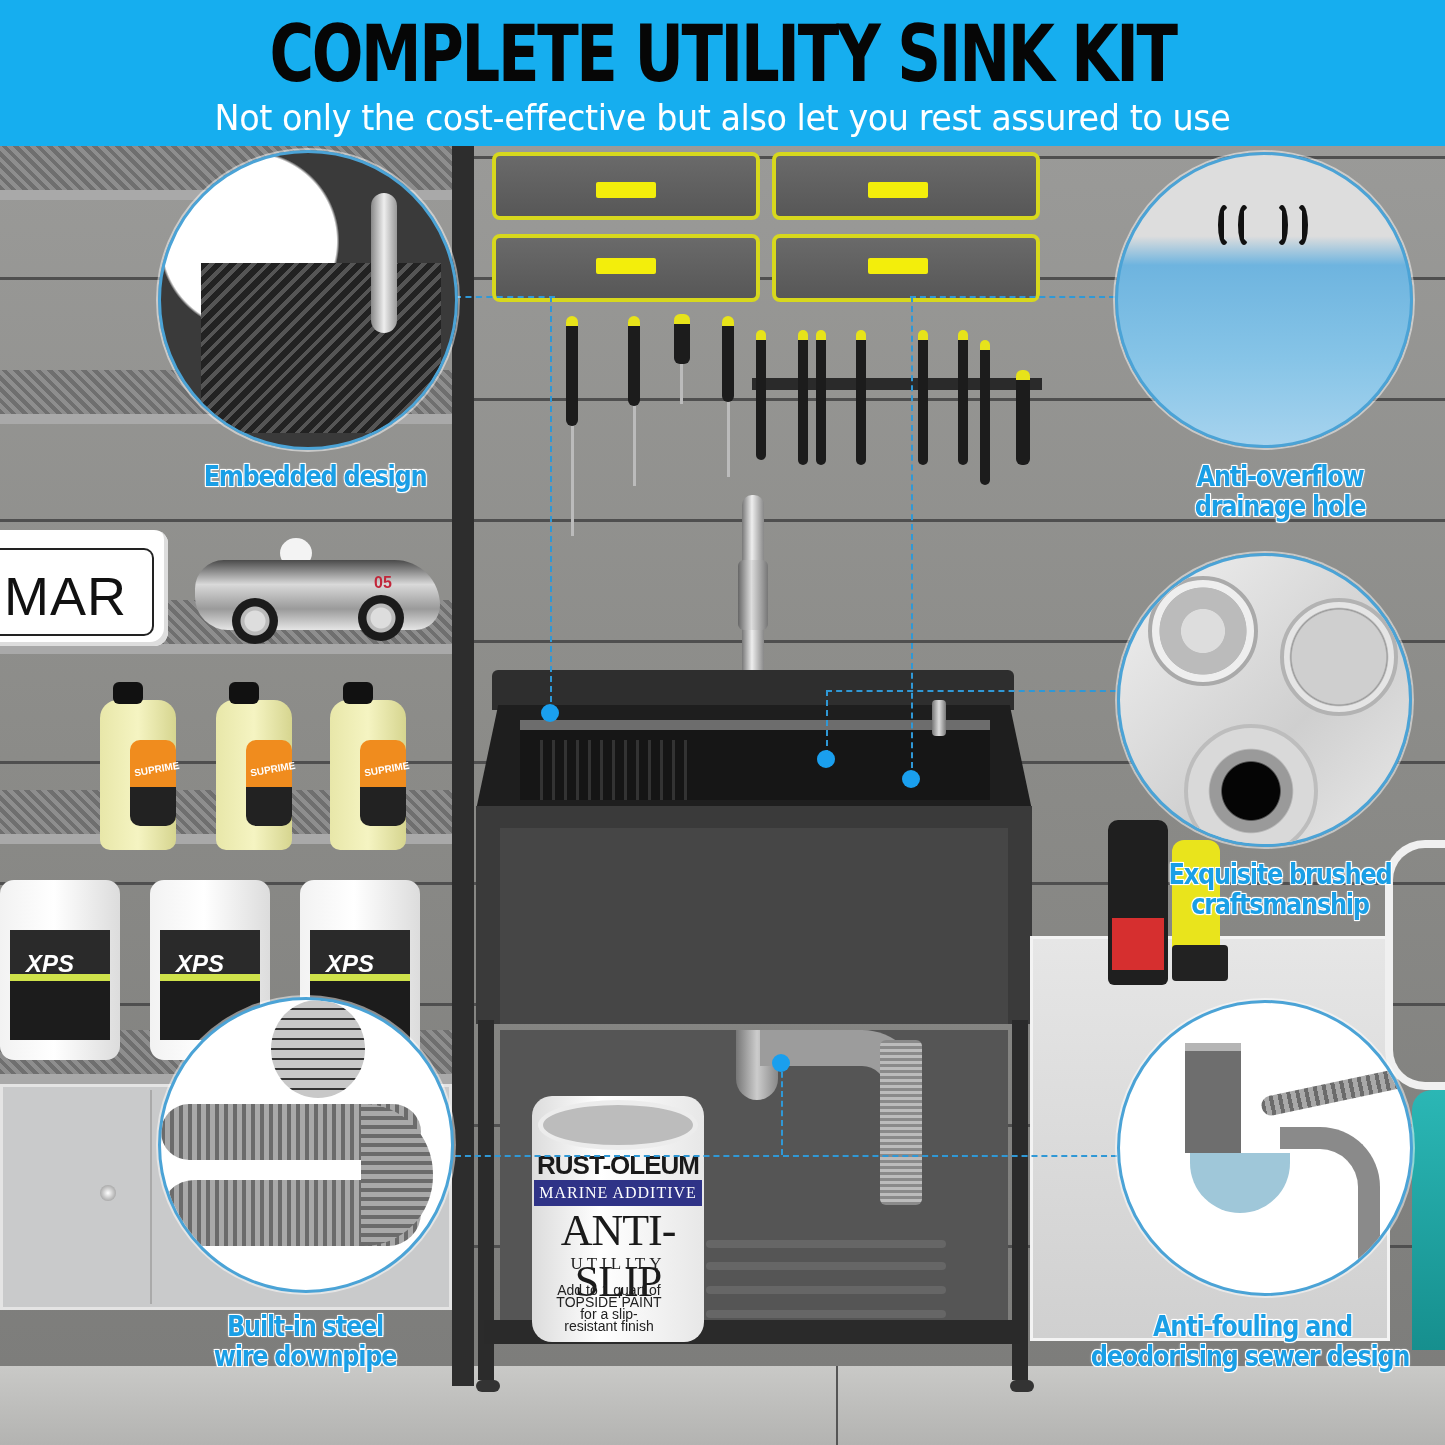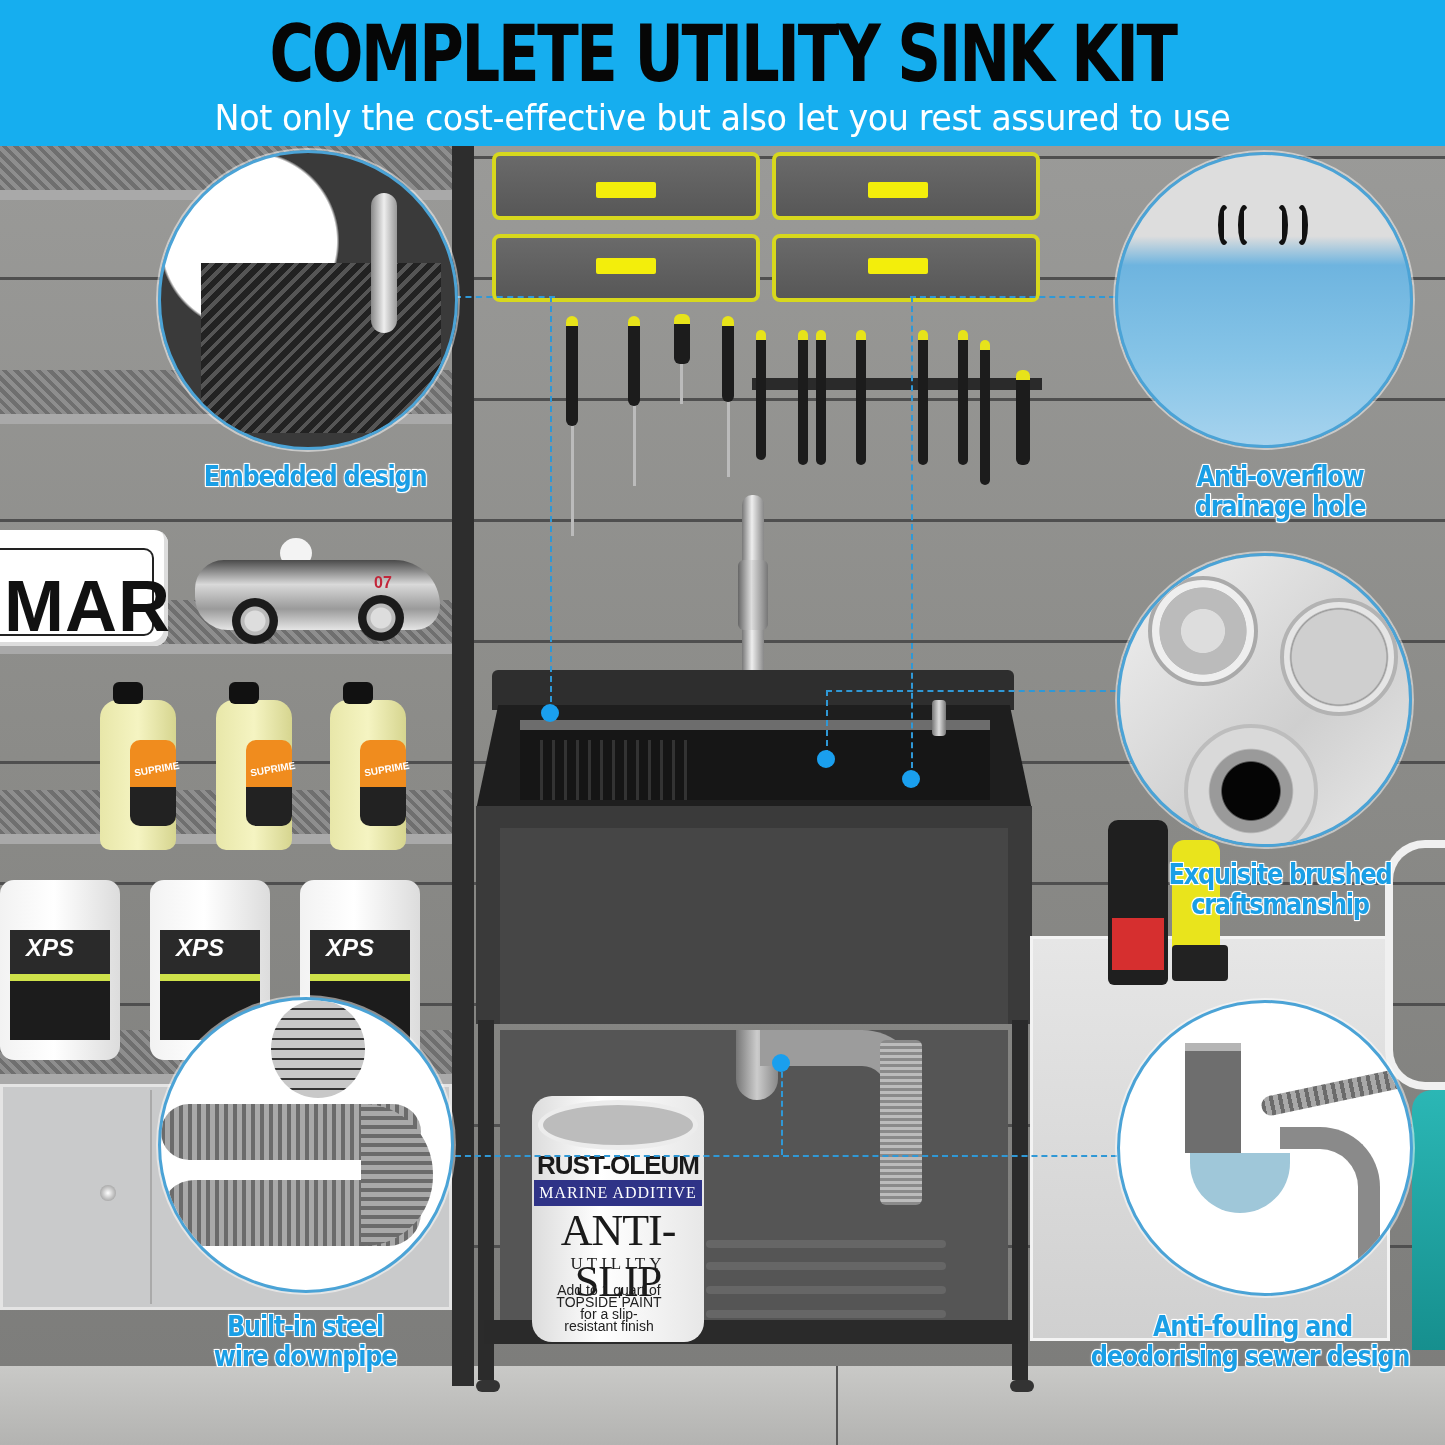--- a/index.html
+++ b/index.html
@@ -18,33 +18,33 @@
       repeating-linear-gradient(0deg, transparent 0 118px, #4f4f4f 118px 121px),
       linear-gradient(180deg,#9a9a98,#8b8b88 50%,#7d7d7b);}
   .floor{left:0;top:1366px;width:1445px;height:79px;background:linear-gradient(#c9c9c7,#b3b3b1)}
   .floor-line{top:1366px;width:2px;height:79px;background:#555}
 
   
   .shelf-post{left:452px;top:146px;width:22px;height:1240px;background:#2d2d2d}
   .shelf{left:0;width:452px;height:54px;background:repeating-linear-gradient(45deg,#6f6f6f 0 4px,#8e8e8e 4px 8px);border-bottom:10px solid #a9a9a9}
   .sign{left:0;top:530px;width:168px;height:116px;background:#fff;border-radius:0 14px 14px 0;box-shadow:inset -4px -4px 0 #ddd}
   .sign-inner{left:0;top:548px;width:154px;height:88px;border:2px solid #222;border-left:none;border-radius:0 10px 10px 0}
-  .sign-text{left:4px;top:565px;font-size:72px;font-weight:bold;color:#111;letter-spacing:1px}
+  .sign-text{left:4px;top:565px;font-size:54px;font-weight:normal;color:#111;letter-spacing:1px}
   .car{left:195px;top:560px;width:245px;height:70px;border-radius:35px 55px 30px 40px;background:linear-gradient(#4a4a4a,#d9d9d9 35%,#9a9a9a 70%,#e5e5e5)}
   .car-helmet{left:280px;top:538px;width:32px;height:30px;border-radius:50%;background:#f3f3f3}
   .car-wheel{width:46px;height:46px;border-radius:50%;background:radial-gradient(#ddd 0 10px,#bbb 11px 14px,#1b1b1b 15px)}
   .car-num{left:374px;top:574px;font-size:16px;font-weight:bold;color:#c2263a}
 
   .bottle{width:76px;height:150px;border-radius:18px 18px 10px 10px;background:linear-gradient(90deg,#e8e7a9,#f5f4c2 50%,#d6d58f)}
   .bottle-cap{width:30px;height:22px;border-radius:6px;background:#111}
   .bottle-label{width:46px;height:86px;border-radius:10px;background:linear-gradient(#f08c1e 55%,#222 55%)}
   .bottle-label span{display:block;color:#fff;font-size:10px;font-weight:bold;padding:24px 0 0 2px;transform:rotate(-10deg)}
   .jug{width:120px;height:180px;border-radius:14px;background:linear-gradient(90deg,#f2f2f2,#fff 45%,#dcdcdc)}
   .jug-label{width:100px;height:110px;background:linear-gradient(#2a2a2a 40%,#cfe24a 40% 46%,#1c1c1c 46%)}
-  .jug-label span{display:block;color:#fff;font-size:24px;font-weight:bold;font-style:italic;padding:4px 0 0 16px}
+  .jug-label span{display:block;color:#fff;font-size:24px;font-weight:bold;font-style:italic;padding:20px 0 0 16px}
 
   .cabinet-left{left:0;top:1084px;width:452px;height:226px;background:#c9cacb;border:3px solid #e4e4e4}
   .cabinet-door-line{left:150px;top:1090px;width:2px;height:214px;background:#aaa}
   .knob{left:100px;top:1185px;width:16px;height:16px;border-radius:50%;background:radial-gradient(#fff,#888)}
 
   
   .drawer{width:268px;height:68px;border:4px solid #d7d81d;border-radius:8px;background:linear-gradient(#6a6a6a,#575757)}
   .drawer-handle{width:60px;height:16px;background:#f3ee0b;border-radius:2px}
   .tool{width:12px;border-radius:6px;background:#1c1c1c;border-top:10px solid #e7e31a}
   .tool-shaft{width:3px;background:#bbb}
@@ -127,21 +127,21 @@
 <div class="abs shelf-post"></div>
 
 <div class="abs sign"></div>
 <div class="abs sign-inner"></div>
 <div class="abs sign-text">MAR</div>
 
 <div class="abs car-helmet"></div>
 <div class="abs car"></div>
 <div class="abs car-wheel" style="left:232px;top:598px"></div>
 <div class="abs car-wheel" style="left:358px;top:595px"></div>
-<div class="abs car-num">07</div>
+<div class="abs car-num">05</div>
 
 <div class="abs bottle" style="left:100px;top:700px"></div>
 <div class="abs bottle-cap" style="left:113px;top:682px"></div>
 <div class="abs bottle-label" style="left:130px;top:740px">
     <span>SUPRIME</span>
   </div>
 <div class="abs bottle" style="left:216px;top:700px"></div>
 <div class="abs bottle-cap" style="left:229px;top:682px"></div>
 <div class="abs bottle-label" style="left:246px;top:740px">
     <span>SUPRIME</span>

